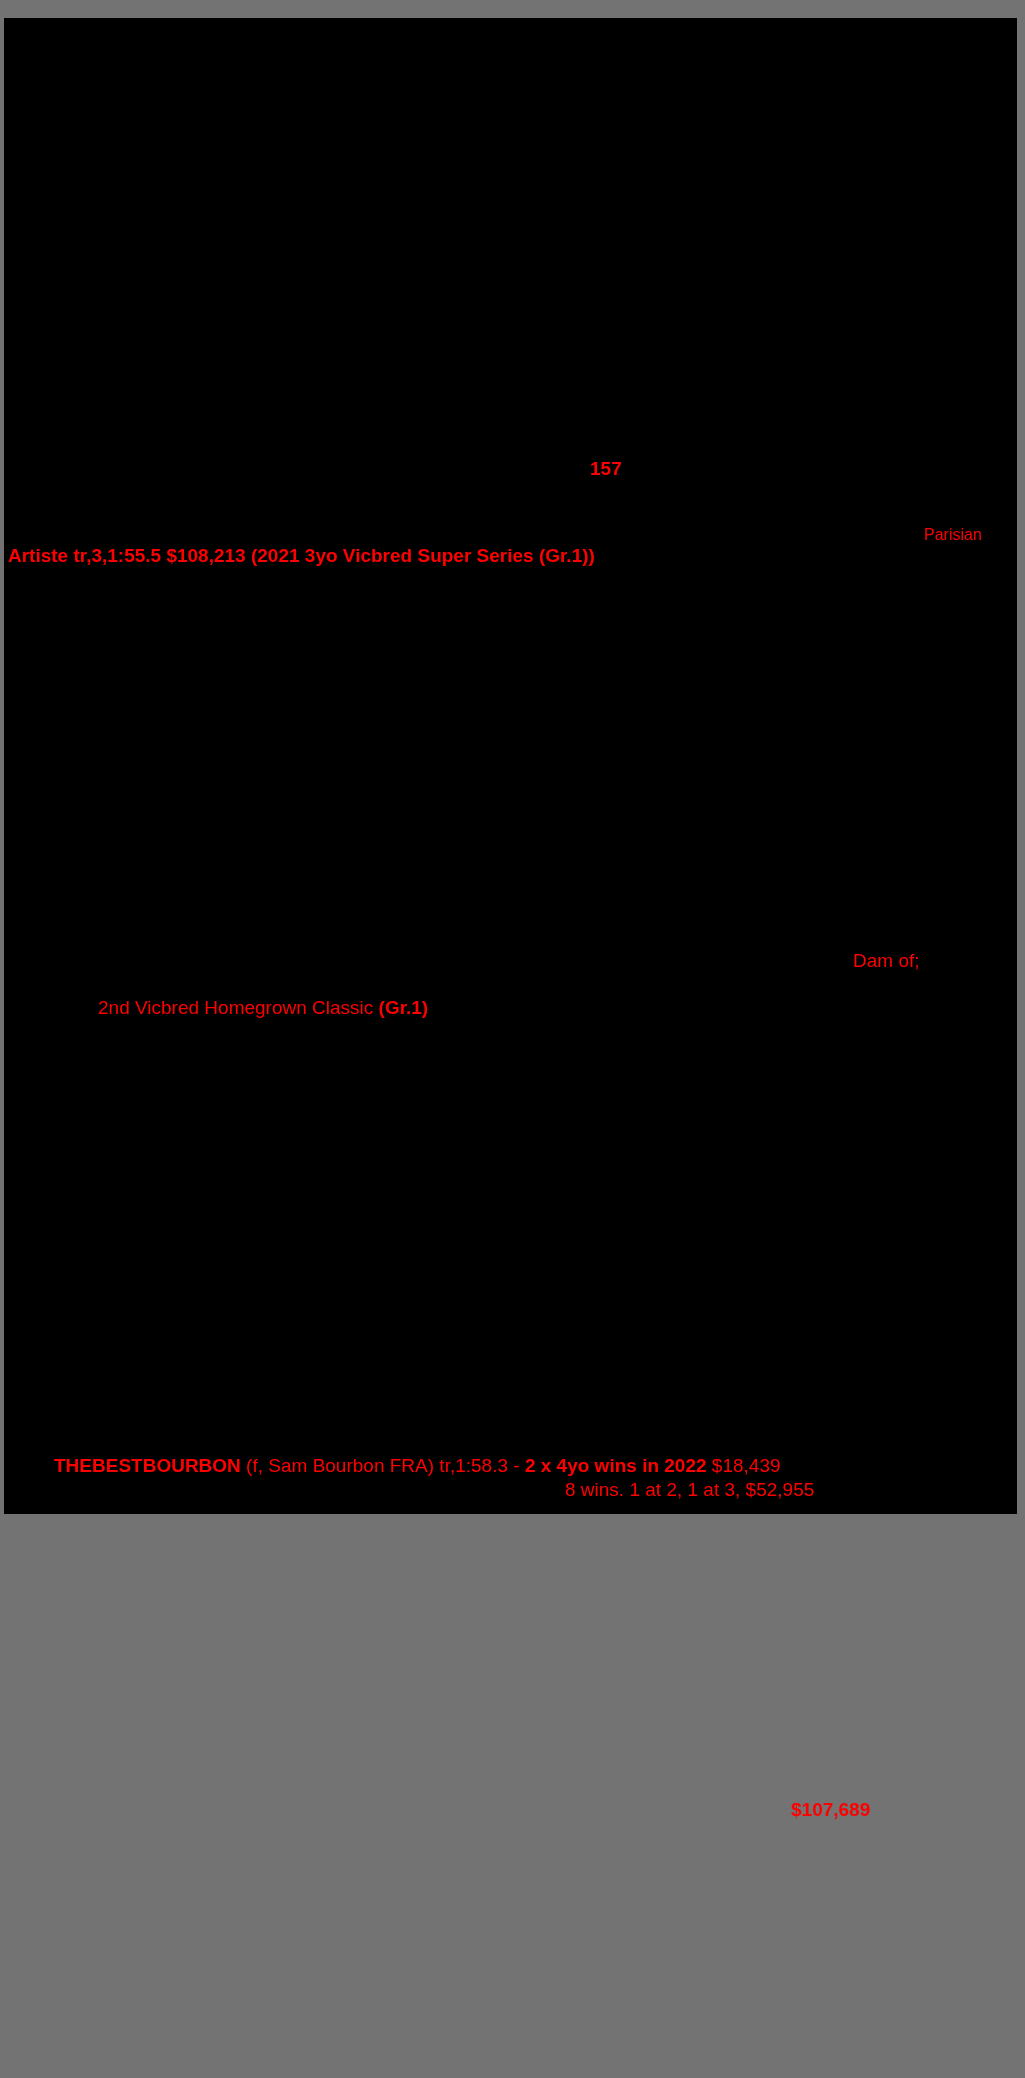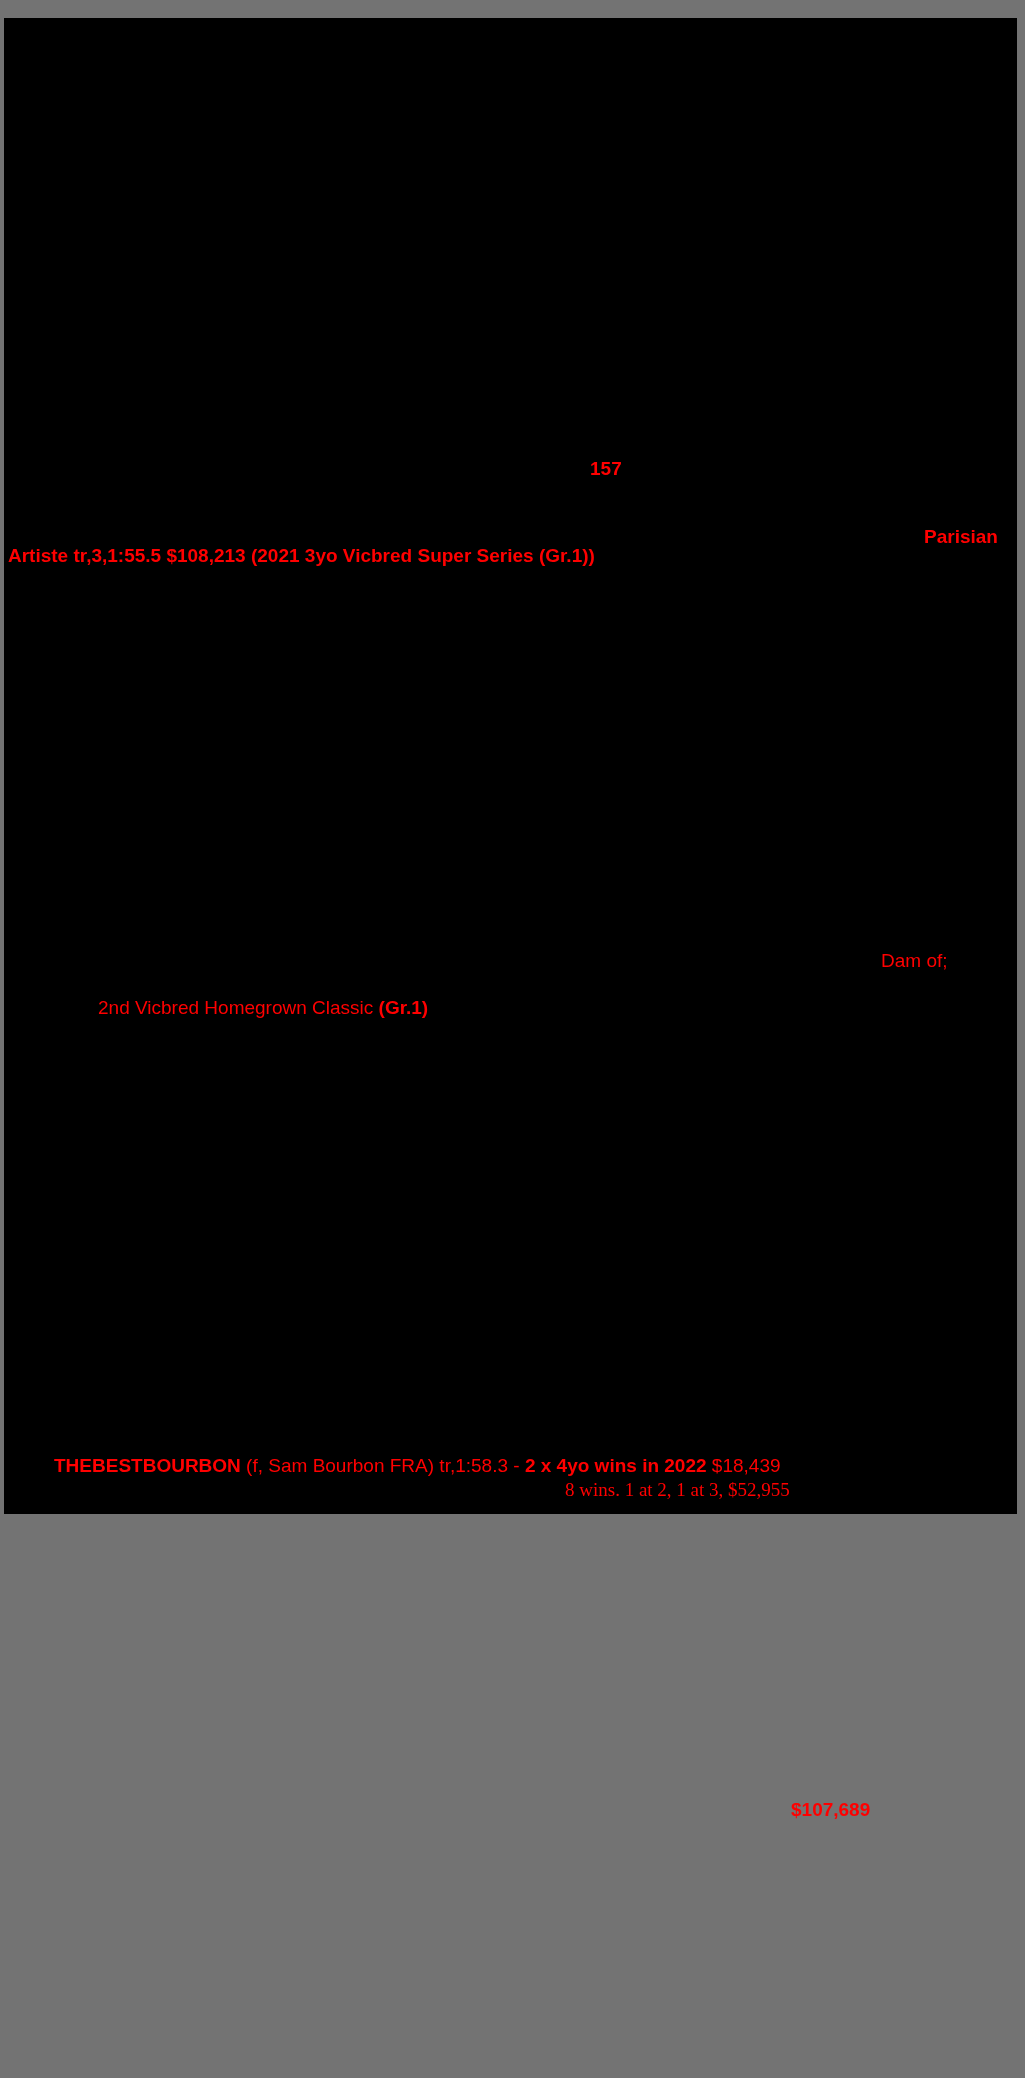--- a/index.html
+++ b/index.html
@@ -27,27 +27,27 @@
   .txt {
     position: absolute;
     color: #ff0000;
     white-space: pre;
     line-height: 1.15;
   }
   .b { font-weight: bold; }
 
   
   #t-157      { left: 586px; top: 440px; font-size: 19px; font-weight: bold; }
-  #t-parisian { left: 920px; top: 508px; font-size: 19px; font-weight: bold; }
+  #t-parisian { left: 920px; top: 508px; font-size: 16px; font-weight: normal; }
   #t-artiste  { left: 4px;   top: 527px; font-size: 19px; font-weight: bold; }
-  #t-damof    { left: 849px; top: 932px; font-size: 19px; margin-left: 28px; }
+  #t-damof    { left: 849px; top: 932px; font-size: 19px; }
   #t-heph     { left: 72px;  top: 954px; font-size: 19px; }
   #t-heph2    { left: 94px;  top: 979px; font-size: 19px; }
   #t-bourbon  { left: 50px;  top: 1437px; font-size: 19px; }
-  #t-wins     { left: 561px; top: 1461px; font-size: 19px; font-family: Liberation Serif, serif; }
+  #t-wins     { left: 561px; top: 1461px; font-size: 19px; }
   #t-earn     { left: 787px; top: 1781px; font-size: 19px; font-weight: bold; }
 </style>
 </head>
 <body>
 
 <div id="page">
   <div id="canvas">
 
     <span class="txt" id="t-157">157</span>
 

